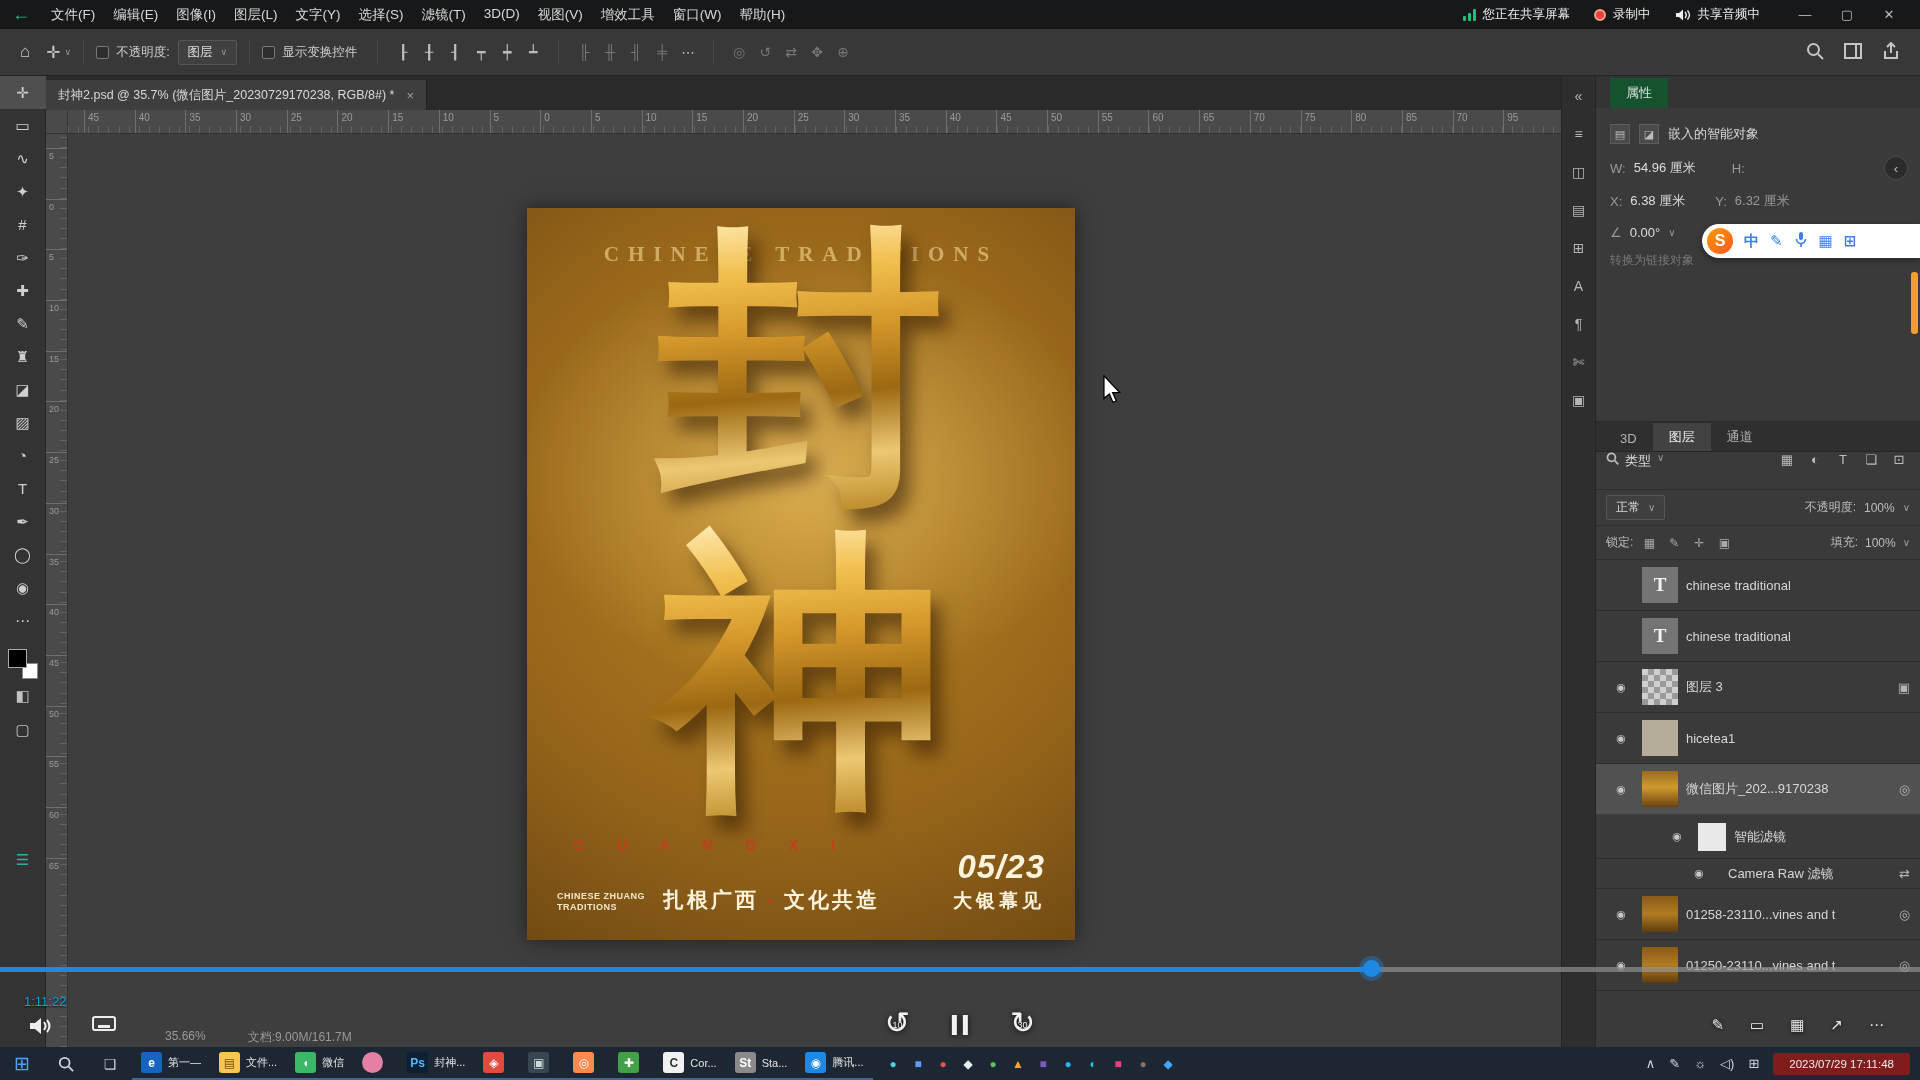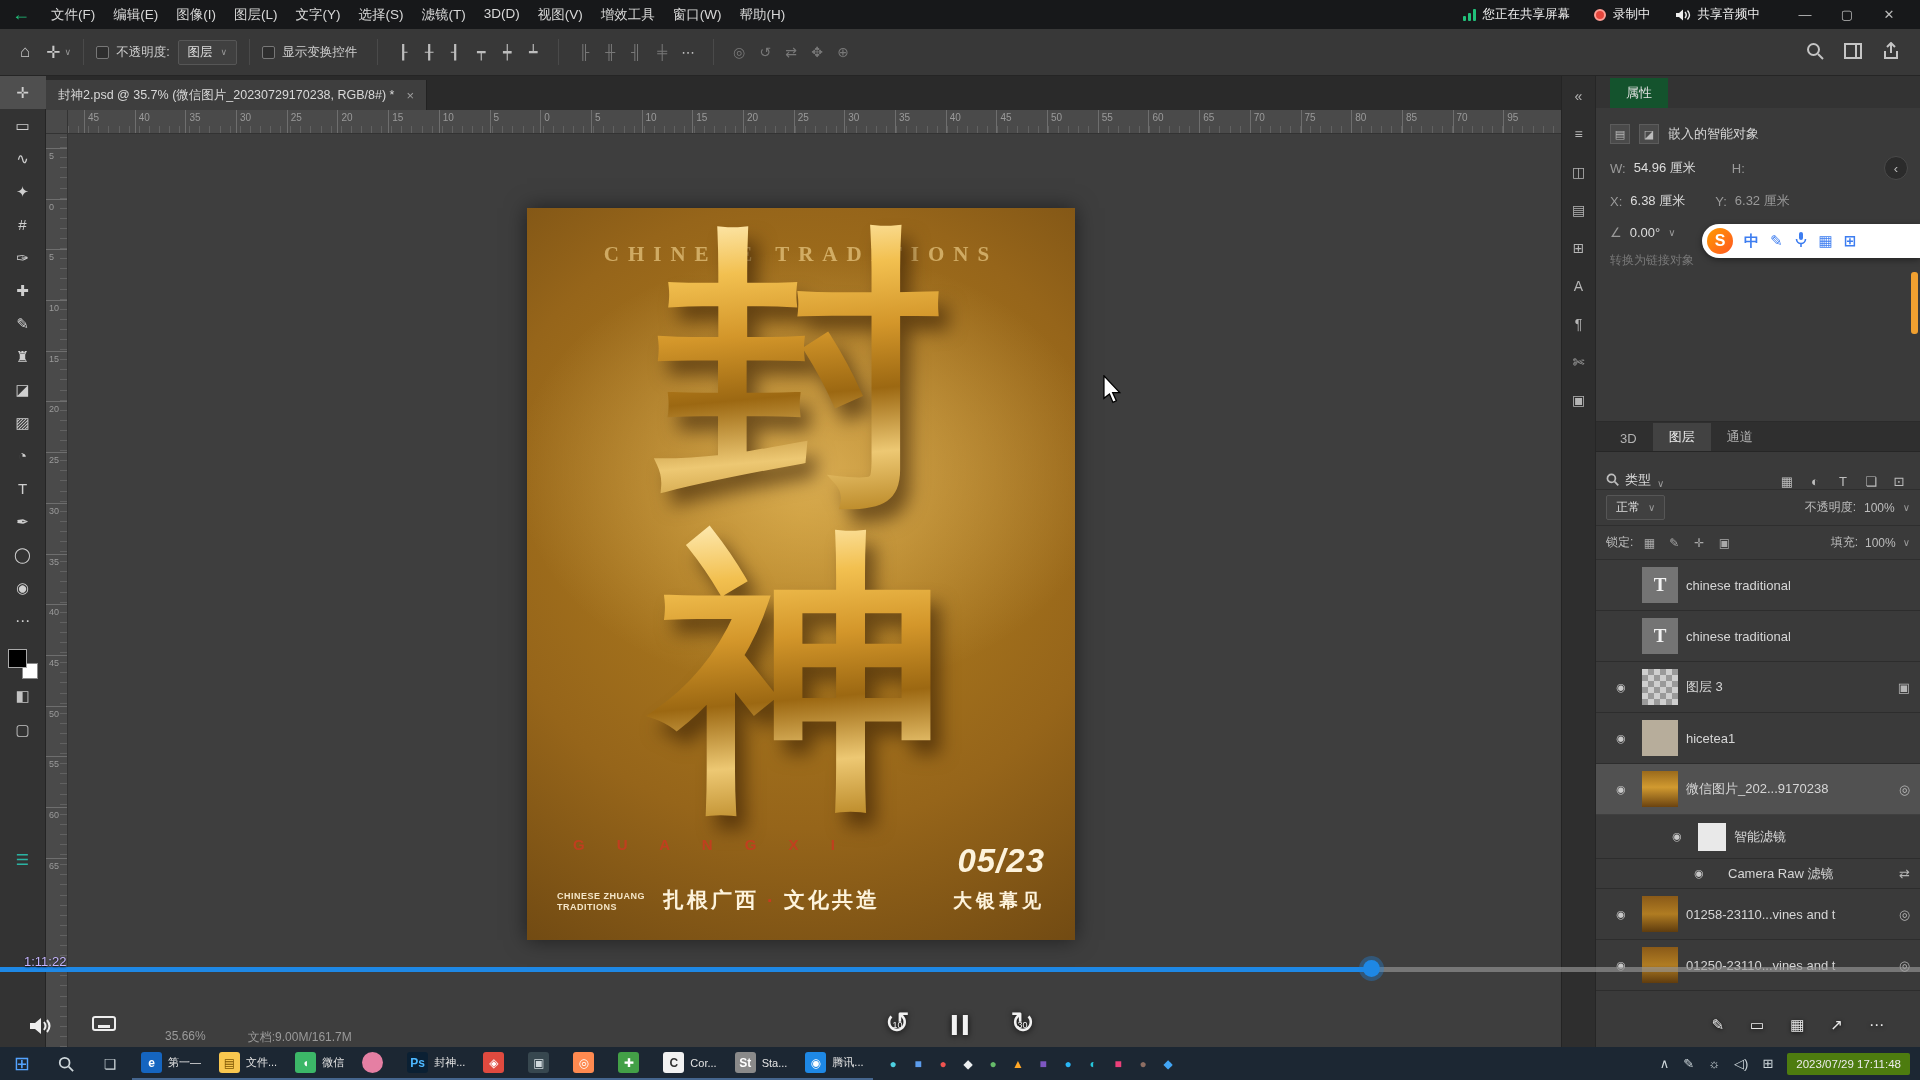--- a/index.html
+++ b/index.html
@@ -80,21 +80,21 @@
                -webkit-background-clip:text;background-clip:text;color:transparent;
                filter:drop-shadow(10px 14px 9px rgba(42,20,0,0.55))}
   .poster-red{position:absolute;left:46px;top:628px;letter-spacing:14px;font-size:15px;color:#c93a20;opacity:.85;font-weight:bold}
   .poster-bottom{position:absolute;left:30px;right:30px;bottom:26px;display:flex;align-items:flex-end}
   .p-logo{font-size:9px;font-weight:bold;color:#f5e6c8;line-height:1.3;letter-spacing:.5px;white-space:nowrap}
   .p-slogan{display:flex;align-items:center;gap:9px;margin-left:18px;font-size:21px;font-weight:bold;
             color:#fdf3dc;letter-spacing:3px;white-space:nowrap}
   .p-dot{color:#c93a20;font-size:11px}
   .p-date-block{margin-left:auto;text-align:right;color:#fdf3dc}
   .p-date{font-size:33px;font-style:italic;font-weight:bold;letter-spacing:1px}
-  .p-release{font-size:19px;letter-spacing:4px;margin-top:8px;font-weight:bold}
+  .p-release{font-size:19px;letter-spacing:4px;margin-top:2px;font-weight:bold}
   #cursor{position:absolute;left:1102px;top:375px;z-index:90}
 
   
   #dock{position:absolute;left:1561px;top:76px;width:34px;height:971px;background:#2e2e2e;border-left:1px solid #242424;
         display:flex;flex-direction:column;align-items:center;padding-top:12px;gap:22px;z-index:30}
   .dock-ico{color:#b5b5b5;font-size:14px;width:34px;text-align:center}
 
   
   #rightpanel{position:absolute;left:1595px;top:76px;width:325px;height:971px;background:#3a3a3a;
               border-left:1px solid #262626;z-index:20;font-size:13px}
@@ -109,21 +109,21 @@
   .dim-row{display:flex;align-items:center;gap:8px;padding:15px 14px 0 14px;color:#bdbdbd}
   .flabel{color:#9a9a9a}
   .fval{color:#ddd}
   .caret-s{color:#9a9a9a;font-size:10px}
   .fname{margin:20px 14px 0 14px;background:#2c2c2c;border:1px solid #252525;border-radius:2px;
          padding:6px 8px;font-size:11.5px;color:#c9c9c9;white-space:nowrap;overflow:hidden;text-overflow:ellipsis}
   .dim-action{margin:12px 14px 0 14px;color:#787878;font-size:12px}
   .panel-tabs{height:30px;background:#2f2f2f;display:flex;align-items:flex-end;padding-left:8px;border-bottom:1px solid #262626}
   .ptab{padding:5px 16px;font-size:13px;color:#b3b3b3}
   .ptab.active{background:#424242;color:#ededed}
-  .filter-row{height:38px;display:flex;align-items:flex-end;padding:0 10px;gap:6px;border-bottom:1px solid #2e2e2e}
+  .filter-row{height:38px;display:flex;align-items:flex-start;padding:0 10px;gap:6px;border-bottom:1px solid #2e2e2e}
   .f-ico{width:22px;text-align:center;color:#bdbdbd;font-size:13px}
   .blend-row{height:36px;display:flex;align-items:center;padding:0 10px;gap:8px;border-bottom:1px solid #2e2e2e;color:#bdbdbd;font-size:12px}
   .lock-row{height:34px;display:flex;align-items:center;padding:0 10px;gap:7px;border-bottom:1px solid #2e2e2e;color:#bdbdbd;font-size:12px}
   .lk-ico{width:18px;text-align:center;color:#a9a9a9;font-size:12px}
   .push{margin-left:auto}
   .layer-row{display:flex;align-items:center;height:51px;padding-left:10px;border-bottom:1px solid rgba(0,0,0,0.22);
              font-size:13px;color:#d6d6d6}
   .l-indent{flex:none;width:0}
   .eye-cell{flex:none;width:30px;display:flex;align-items:center;justify-content:center}
   .eye{font-size:11px;color:#c8c8c8}
@@ -141,21 +141,21 @@
          display:flex;align-items:center;gap:11px;padding:0 10px 0 5px;box-shadow:0 2px 6px rgba(0,0,0,.4);z-index:80}
   .sg-logo{width:26px;height:26px;border-radius:50%;background:linear-gradient(135deg,#ff9c00,#ff5722);color:#fff;
            font-weight:bold;font-size:16px;display:flex;align-items:center;justify-content:center;flex:none}
   .sg-ico{color:#3d7df0;font-size:15px;font-weight:bold}
 
   
   #vprogress{position:absolute;left:0;top:967px;width:1920px;height:5px;background:rgba(150,150,150,0.65);z-index:60}
   #vprogress-fill{height:100%;background:#1e88e5}
   #vhandle{position:absolute;top:960px;width:17px;height:17px;border-radius:50%;background:#1e88e5;
            box-shadow:0 0 0 4px rgba(30,136,229,0.35);z-index:61}
-  #vtime{position:absolute;left:24px;top:954px;font-size:13px;color:#c4b5fd;text-shadow:0 1px 2px #000;z-index:61}
+  #vtime{position:absolute;left:24px;top:994px;font-size:13px;color:#0ea5e9;text-shadow:0 1px 2px #000;z-index:61}
   .vp-left{position:absolute;left:28px;top:1015px;display:flex;gap:38px;z-index:61}
   .vp-center{position:absolute;left:50%;top:1008px;transform:translateX(-50%);display:flex;align-items:center;gap:42px;z-index:61;
              filter:drop-shadow(0 1px 3px rgba(0,0,0,.8))}
   .vp-btn{position:relative;color:#f2f2f2;display:flex;align-items:center;justify-content:center}
   .vp-arc{font-size:30px;line-height:1}
   .vp-num{position:absolute;font-size:9px;top:12px;width:100%;text-align:center;color:#f2f2f2}
   .pause{display:flex;gap:6px;padding-top:3px}
   .pause i{display:block;width:5px;height:20px;background:#f2f2f2}
   .vp-right{position:absolute;right:36px;top:1016px;display:flex;gap:26px;z-index:61;color:#e8e8e8;font-size:15px;
             filter:drop-shadow(0 1px 2px rgba(0,0,0,.8))}
@@ -165,21 +165,21 @@
   #taskbar{position:absolute;left:0;top:1047px;width:1920px;height:33px;background:#1c2733;display:flex;
            align-items:center;z-index:70;font-size:11px}
   .tb-btn{width:44px;height:33px;display:flex;align-items:center;justify-content:center;flex:none}
   .tb-app{height:33px;display:flex;align-items:center;gap:6px;padding:0 9px;border-bottom:2px solid rgba(120,180,255,0.45)}
   .tb-ico{width:21px;height:21px;border-radius:3px;display:flex;align-items:center;justify-content:center;
           font-size:12px;font-weight:bold;flex:none}
   .tb-label{color:#e4e4e4;max-width:44px;overflow:hidden;white-space:nowrap}
   .tb-small{width:25px;text-align:center;font-size:12px}
   .tray{margin-left:auto;display:flex;align-items:center;gap:14px;padding-right:10px}
   .tray-ico{color:#cfd8dc;font-size:13px}
-  #clock{background:#4d7c0f;color:#ececec;border-radius:2px;padding:5px 9px;font-size:11.5px;white-space:nowrap}
+  #clock{background:#7f1d1d;color:#ececec;border-radius:2px;padding:5px 16px;font-size:11.5px;white-space:nowrap}
 </style>
 </head>
 <body>
 
 <div id="stage">
 
   <div id="menubar">
     <span id="back-arrow">←</span>
     <div style="display:flex">
 

